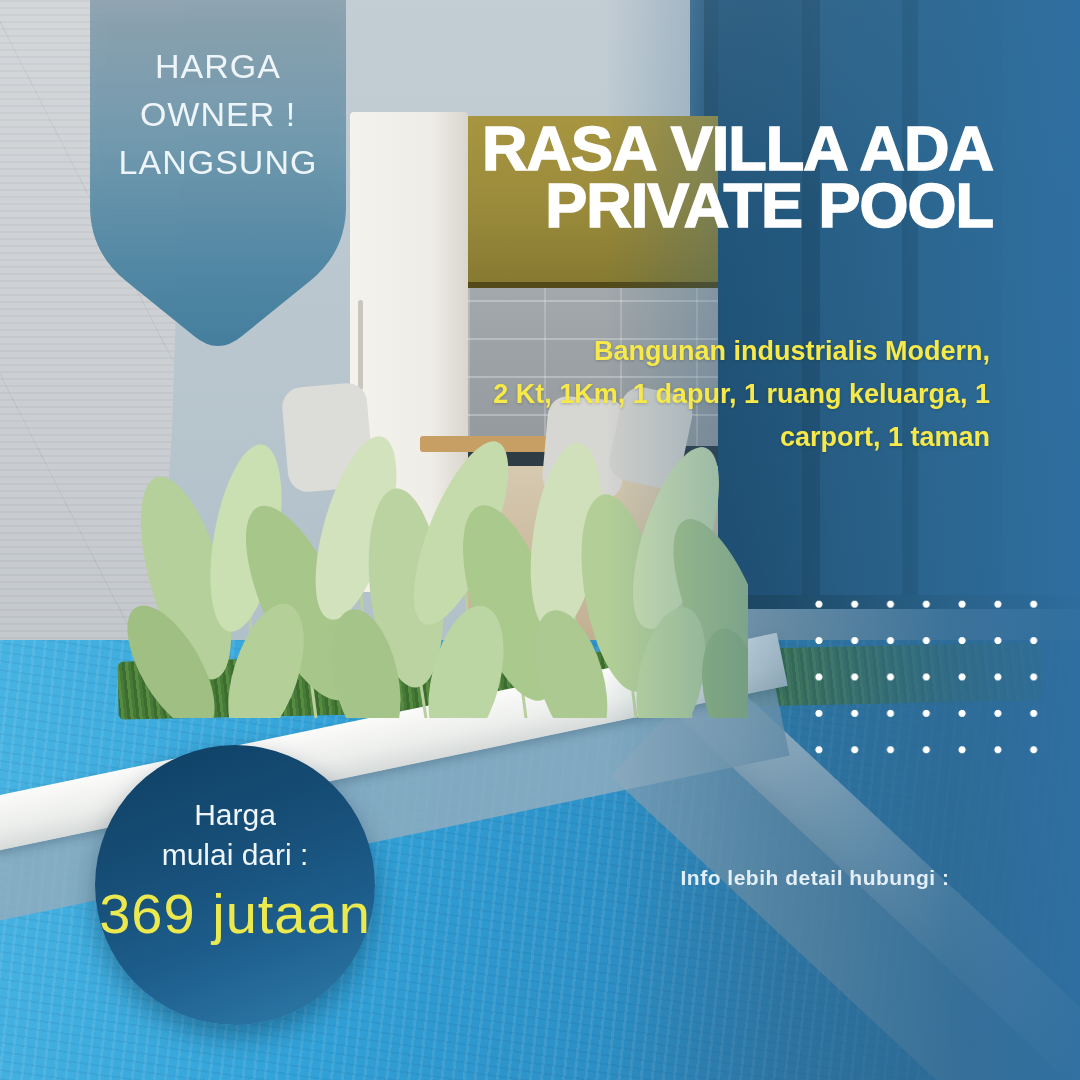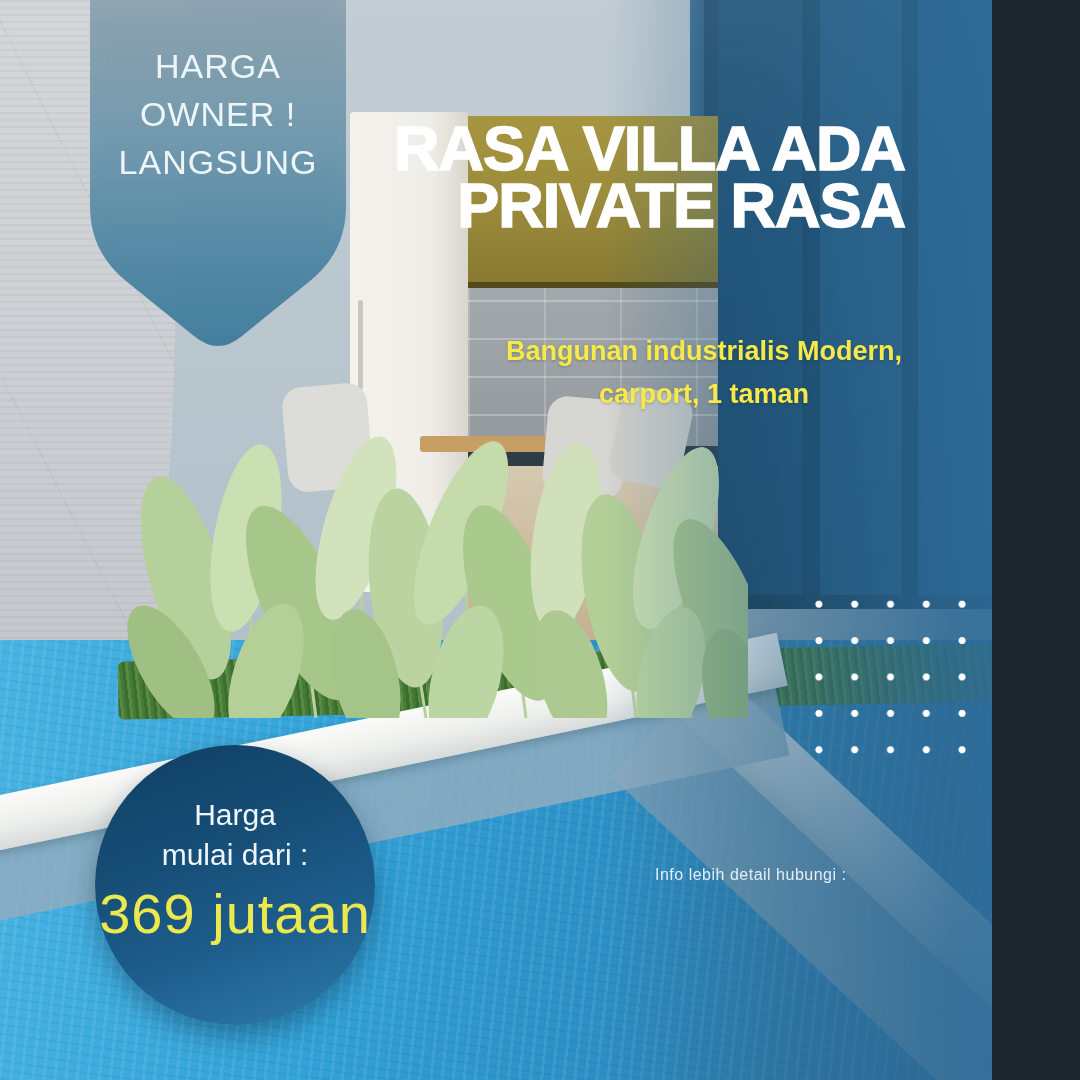--- a/index.html
+++ b/index.html
@@ -1,17 +1,17 @@
 <!DOCTYPE html>
 <html><head>
 <meta charset="utf-8">
 <style>
   html,body{margin:0;padding:0;background:#1e2730;}
   .poster{
-    position:relative;width:992px;height:1080px;overflow:hidden;
+    position:relative;width:1080px;height:1080px;overflow:hidden;
     font-family:"Liberation Sans","DejaVu Sans",sans-serif;
     background:linear-gradient(180deg,#c3cdd4 0%,#b2c1ca 55%,#a9bcc7 100%);
   }
   .abs{position:absolute;}
 
   
   .window-panels{
     left:690px;top:0;width:390px;height:770px;
     background:
       linear-gradient(180deg,rgba(255,255,255,.10) 0%,rgba(0,0,0,0) 30%,rgba(0,0,20,.16) 100%),
@@ -89,40 +89,40 @@
     filter:drop-shadow(0 6px 10px rgba(10,40,60,.25));
     text-align:center;color:#eef5f9;
   }
   .ribbon-text{padding-top:44px;font-size:34px;line-height:48px;letter-spacing:1px;font-weight:400;}
   .headline{
     right:87px;top:120px;z-index:5;text-align:right;color:#ffffff;
     font-weight:bold;font-size:63px;line-height:57px;letter-spacing:-1px;
     -webkit-text-stroke:1.6px #ffffff;
   }
   .specs{
-    right:90px;top:330px;z-index:5;text-align:center;color:#f6e949;
+    right:90px;top:330px;z-index:5;text-align:right;color:#f6e949;
     font-weight:bold;font-size:27px;line-height:43px;
     text-shadow:0 1px 3px rgba(20,40,20,.25);
   }
   .dots{
     left:797px;top:582px;width:259px;height:190px;z-index:4;
     background-image:radial-gradient(circle,#ffffff 3.2px,rgba(255,255,255,0) 3.9px);
     background-size:35.8px 36.4px;background-position:4px 4px;
   }
   .price-circle{
     left:95px;top:745px;width:280px;height:280px;border-radius:50%;z-index:6;
     background:linear-gradient(160deg,#0f3f63 0%,#174f78 40%,#1d5d8c 65%,#2f7dab 100%);
     box-shadow:0 12px 26px rgba(0,25,45,.35);
     text-align:center;color:#eef6fb;
   }
   .price-intro{padding-top:50px;font-size:30px;line-height:40px;font-weight:400;}
   .price-value{margin-top:6px;font-size:56px;letter-spacing:1px;color:#ece94f;font-weight:400;}
   .contact{
-    left:655px;top:866px;width:320px;z-index:6;text-align:left;
-    color:#e3eef6;font-size:16px;letter-spacing:.5px;
+    left:655px;top:866px;width:320px;z-index:6;text-align:center;
+    color:#e3eef6;font-size:21px;letter-spacing:.5px;font-weight:bold;
   }
 </style>
 </head>
 <body>
 
 <div class="poster">
 
   <div class="abs window-panels"></div>
   <div class="abs right-floor"></div>
   <div class="abs fridge"></div>
@@ -181,25 +181,26 @@
   <div class="abs ribbon">
     <div class="ribbon-text">
       <div>HARGA</div>
       <div>OWNER !</div>
       <div>LANGSUNG</div>
     </div>
   </div>
 
   <div class="abs headline">
     <div>RASA VILLA ADA</div>
-    <div>PRIVATE RASA</div>
+    <div>PRIVATE POOL</div>
   </div>
 
   <div class="abs specs">
     <div>Bangunan industrialis Modern,</div>
+    <div>2 Kt, 1Km, 1 dapur, 1 ruang keluarga, 1</div>
     <div>carport, 1 taman</div>
   </div>
 
   <div class="abs dots"></div>
 
   <div class="abs price-circle">
     <div class="price-intro">
       <div>Harga</div>
       <div>mulai dari :</div>
     </div>

